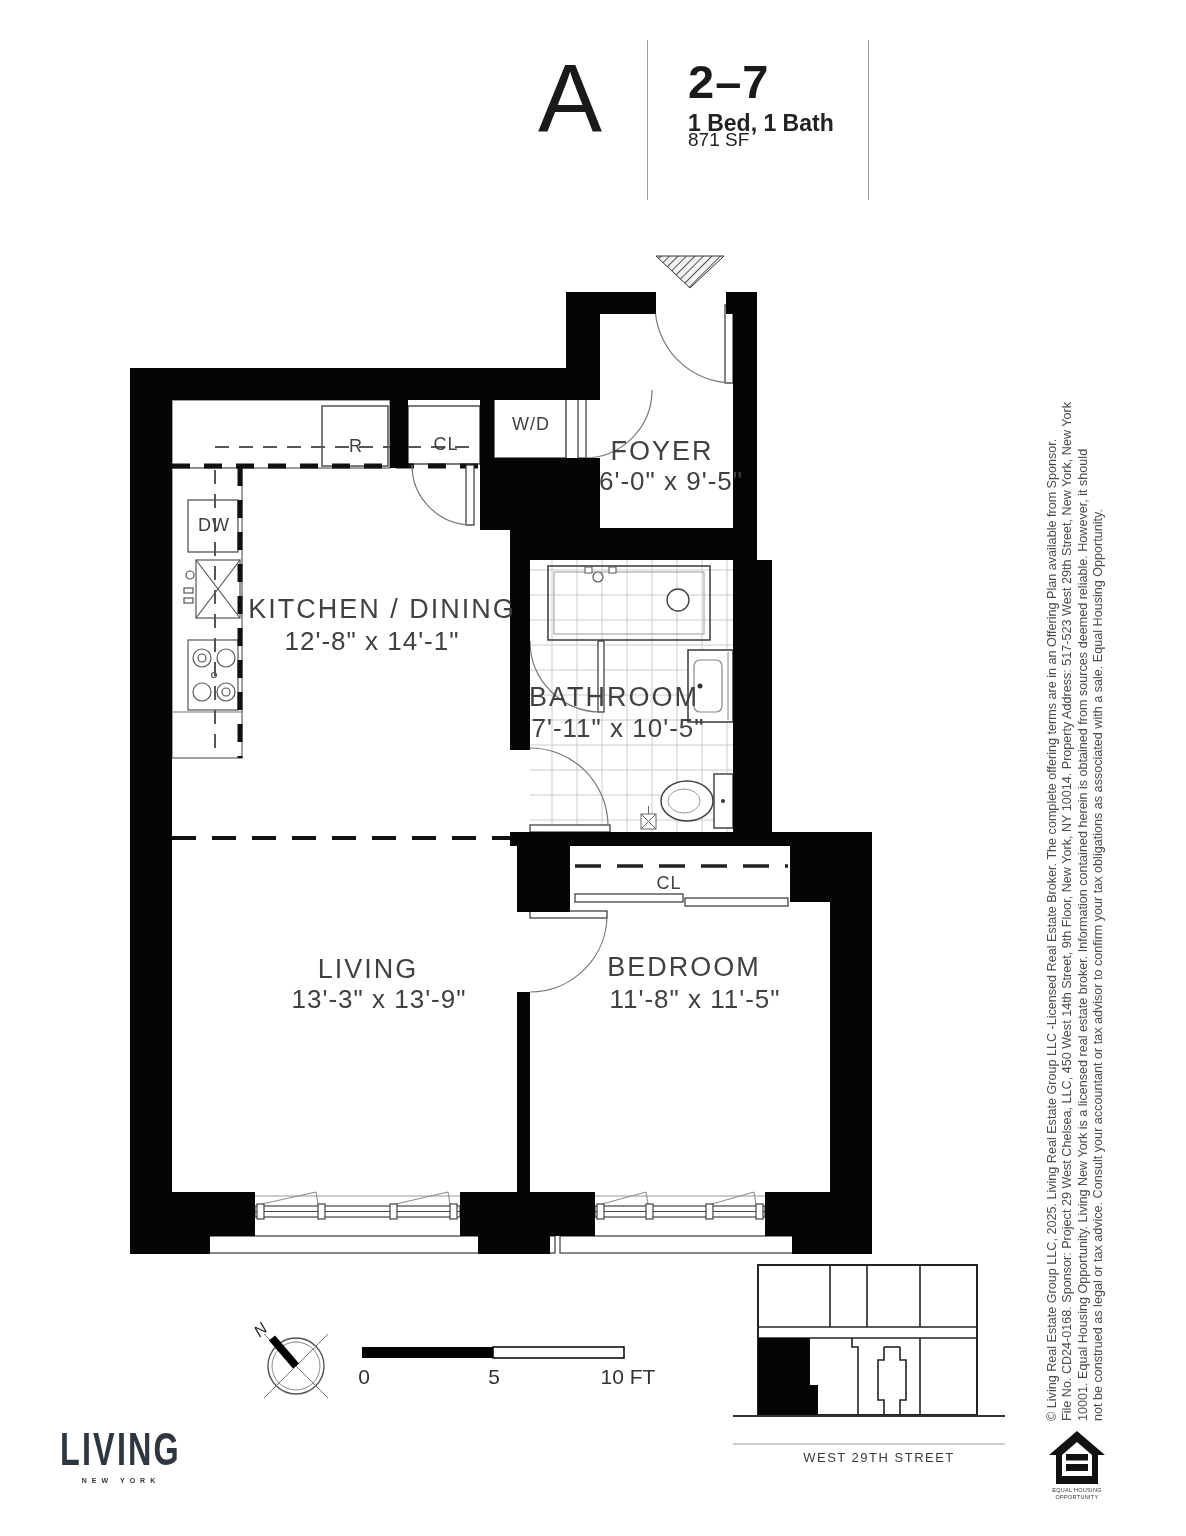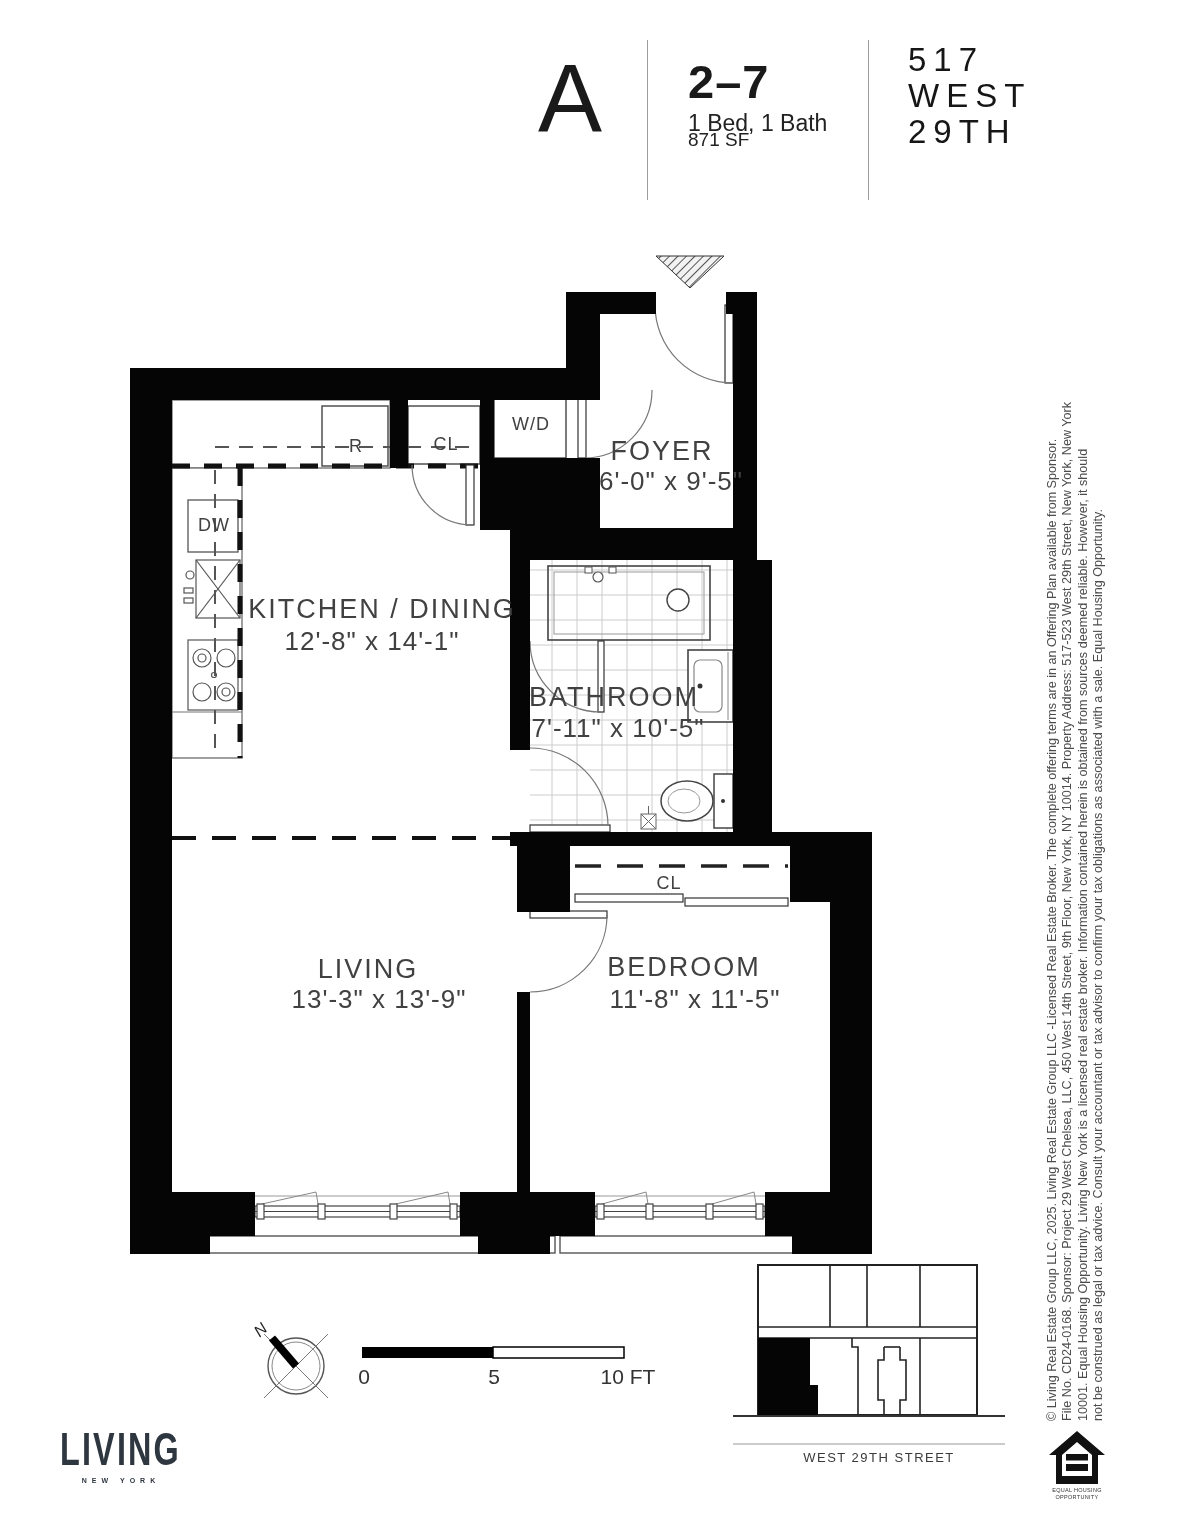--- a/index.html
+++ b/index.html
@@ -4,21 +4,21 @@
 <style>
   html,body{margin:0;padding:0;background:#fff;}
   .page{position:relative;width:1186px;height:1536px;background:#ffffff;overflow:hidden;
         font-family:"Liberation Sans", sans-serif;color:#1c1c1c;}
   .abs{position:absolute;}
   
   .unit-letter{left:538px;top:50px;font-size:96px;font-weight:400;line-height:1;letter-spacing:1px;color:#1a1a1a;}
   .vdiv{width:1px;background:#9c9c9c;top:40px;height:160px;}
   .vdiv1{left:647px;} .vdiv2{left:868px;}
   .floors{left:688px;top:54px;font-size:47px;font-weight:700;letter-spacing:1px;color:#1a1a1a;}
-  .bedbath{left:688px;top:110px;font-size:23px;color:#222;}
+  .bedbath{left:688px;top:110px;font-size:23px;color:#222;font-weight:bold;}
   .sqft{left:688px;top:129px;font-size:19px;color:#222;}
   .bldg{left:908px;top:42px;font-size:33px;line-height:36px;letter-spacing:7px;color:#161616;font-weight:400;}
   
   .disclaimer{left:538px;top:852px;width:1076px;height:62px;transform:rotate(-90deg);
       font-size:12.6px;line-height:15.3px;color:#4c4c4c;}
   .disclaimer div{white-space:nowrap;}
   
   .brand{left:60px;top:1426px;width:130px;}
   .brand-word{font-size:45px;font-weight:700;letter-spacing:3px;color:#2e3640;
       transform:scale(.72,1.02);transform-origin:left top;line-height:1;}
@@ -35,25 +35,20 @@
 <body>
 
 <div class="page">
 
   <div class="abs unit-letter">A</div>
   <div class="abs vdiv vdiv1"></div>
   <div class="abs floors">2–7</div>
   <div class="abs bedbath">1 Bed, 1 Bath</div>
   <div class="abs sqft">871 SF</div>
   <div class="abs vdiv vdiv2"></div>
-  <div class="abs bldg">
-    <div>517</div>
-    <div>WEST</div>
-    <div>29TH</div>
-  </div>
 
   <svg class="abs" style="left:0;top:0;" width="1186" height="1536" viewBox="0 0 1186 1536">
     <defs>
       <pattern id="hatch" patternUnits="userSpaceOnUse" width="6" height="6" patternTransform="rotate(45)">
         <rect width="6" height="6" fill="#f2f2f2"></rect>
         <line x1="0" y1="0" x2="0" y2="6" stroke="#555" stroke-width="2"></line>
       </pattern>
       <clipPath id="bathClip">
           <rect x="530" y="560" width="203" height="272"></rect>
         </clipPath>

